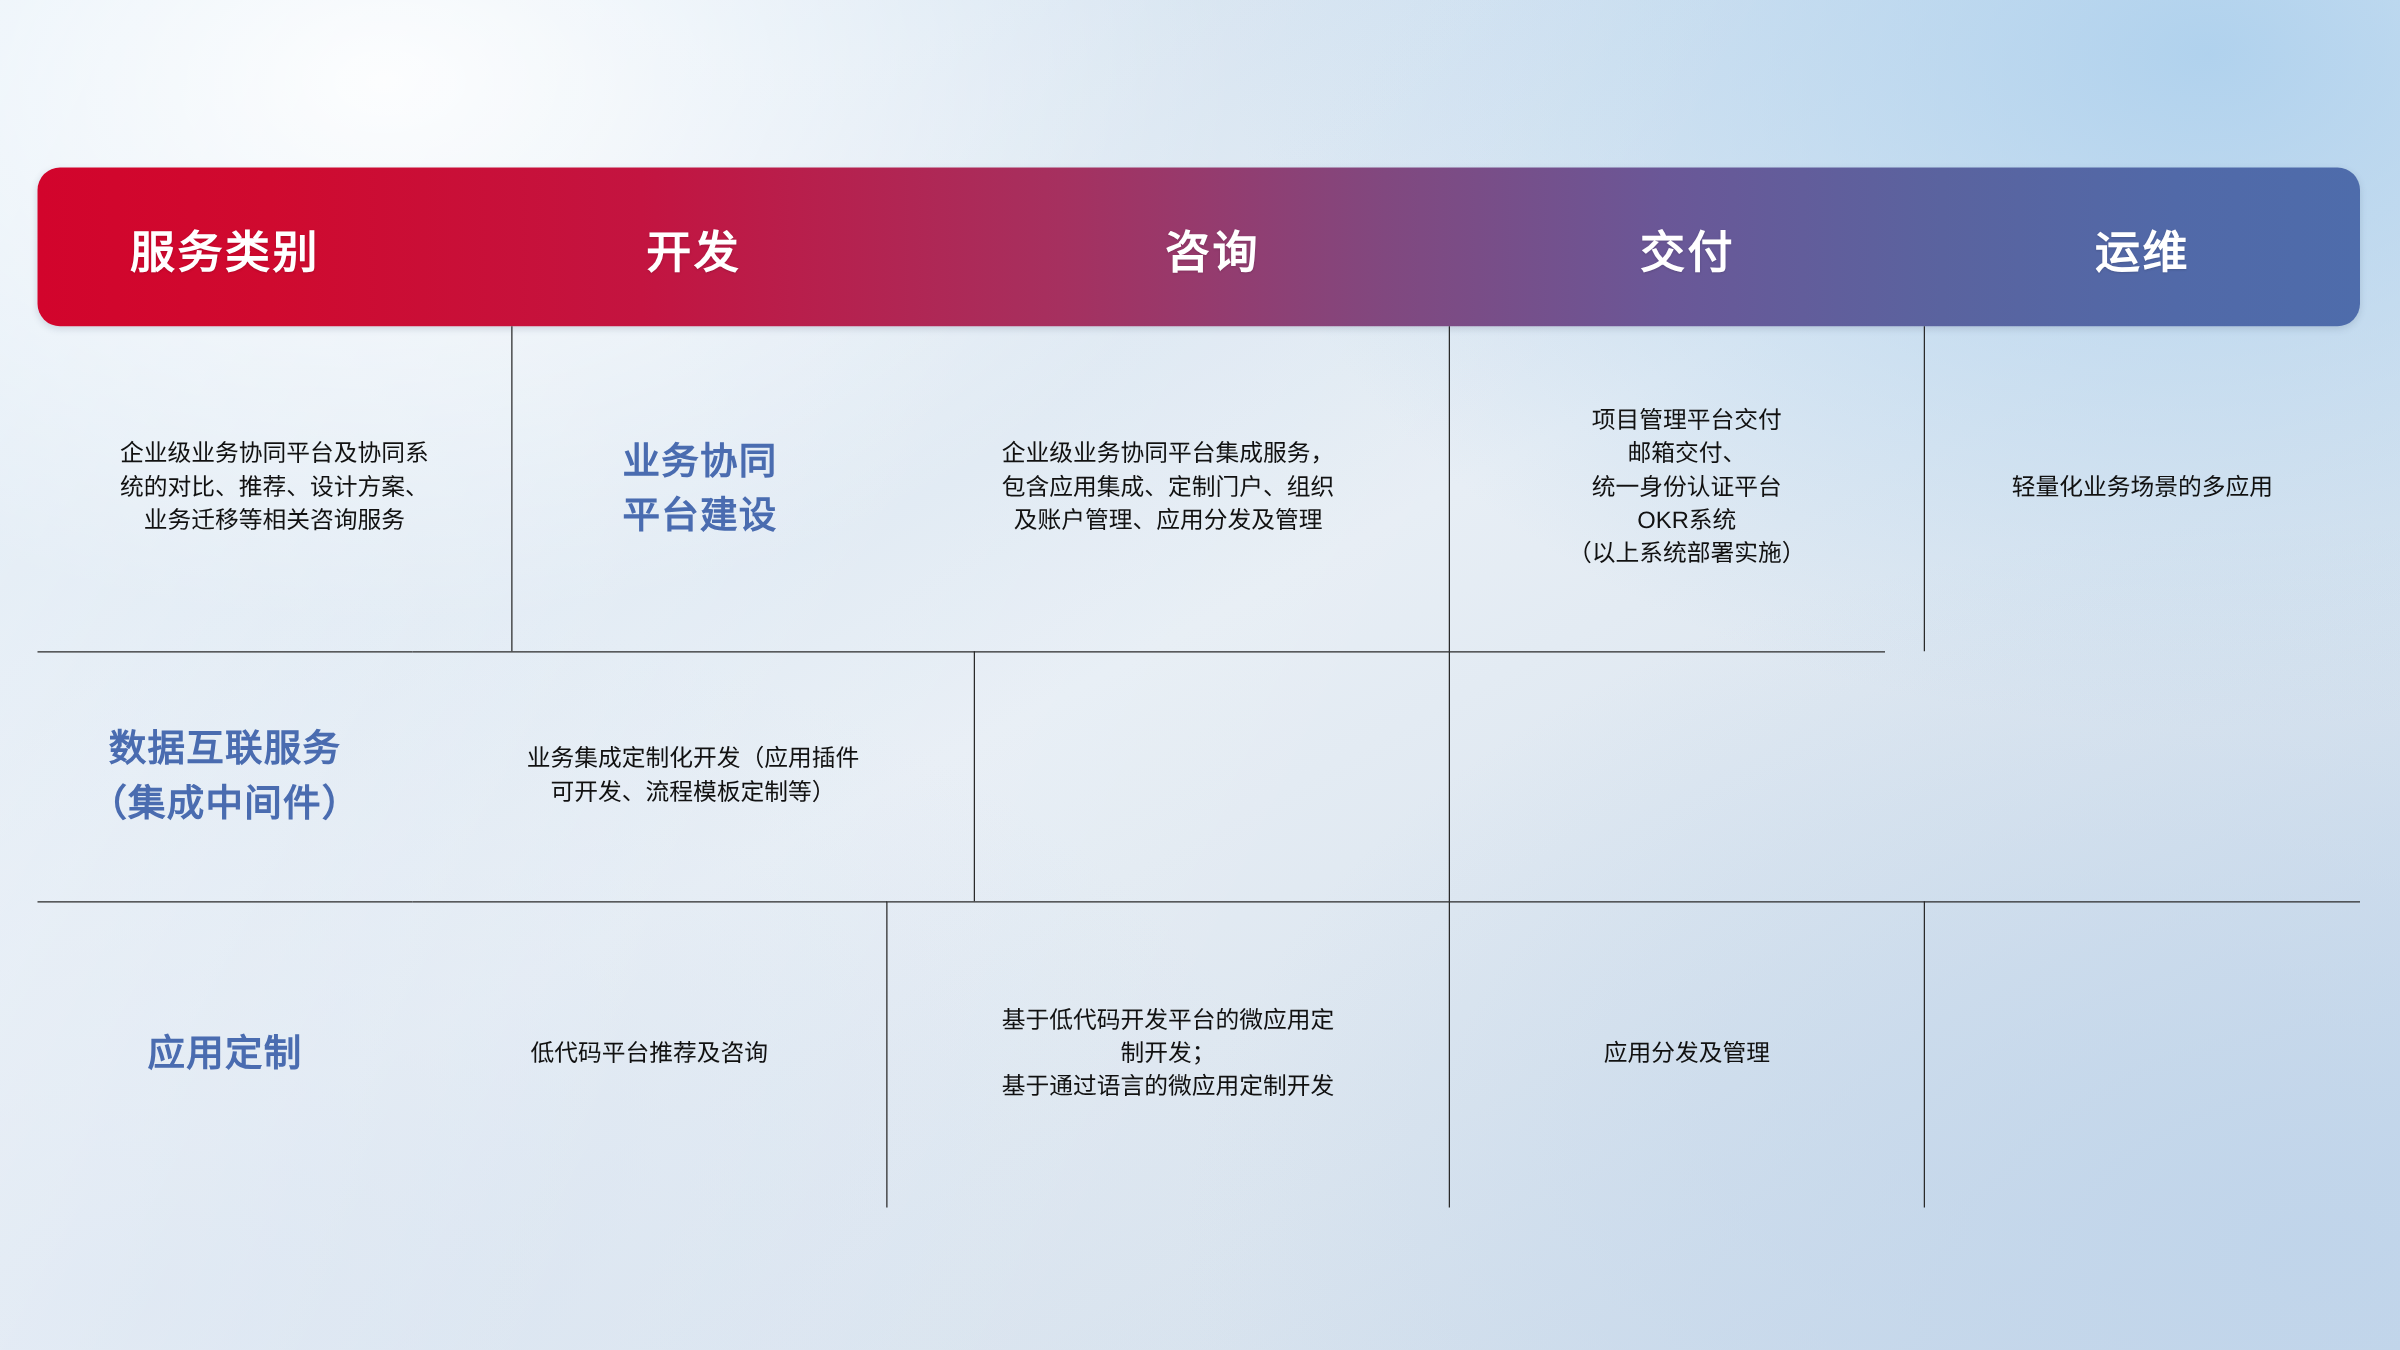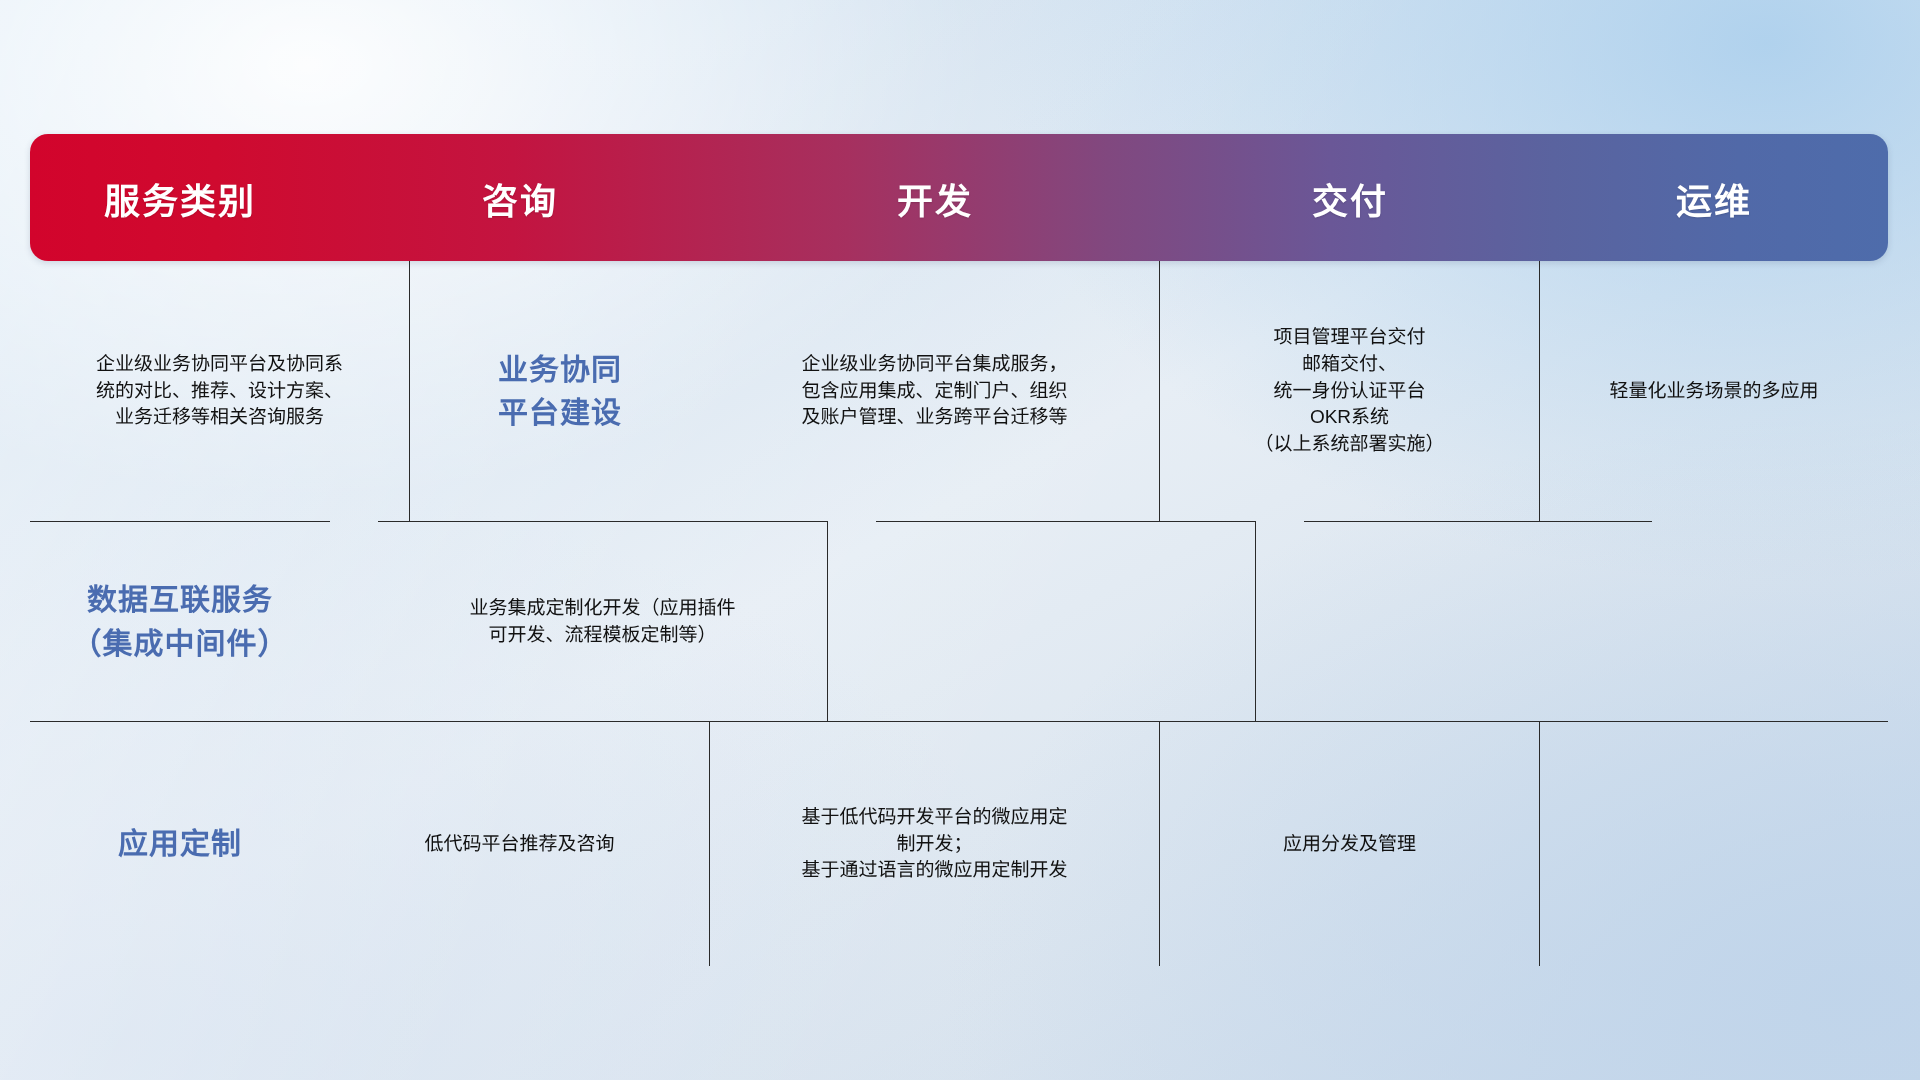--- a/index.html
+++ b/index.html
@@ -112,59 +112,59 @@
   }
 
   
   .c1 { width: 300px; }
   .c2 { width: 380px; }
   .c3 { width: 450px; }
   .c4 { width: 380px; }
   .c5 { width: 348px; }
 
   .r1 { height: 260px; }
-  .r2 { height: 200px; gap: 48px; }
+  .r2 { height: 200px; }
   .r3 { height: 245px; }
 </style>
 </head>
 <body>
 
 <div id="page">
 
   <div class="table-wrap">
 
     <div class="table-header">
       <div class="hcell c1">
         <span>服务类别</span>
       </div>
+      <div class="hcell c3">
+        <span>开发</span>
+      </div>
       <div class="hcell c2">
         <span>咨询</span>
-      </div>
-      <div class="hcell c3">
-        <span>开发</span>
       </div>
       <div class="hcell c4">
         <span>交付</span>
       </div>
       <div class="hcell c5">
         <span>运维</span>
       </div>
     </div>
 
     <div class="table-body">
 
       <div class="trow r1">
         <div class="bcell c2 sep-right">企业级业务协同平台及协同系
 统的对比、推荐、设计方案、
 业务迁移等相关咨询服务</div>
         <div class="bcell cat c1">业务协同
 平台建设</div>
         <div class="bcell c3 sep-right">企业级业务协同平台集成服务，
 包含应用集成、定制门户、组织
-及账户管理、业务跨平台迁移等</div>
+及账户管理、应用分发及管理</div>
         <div class="bcell c4 sep-right">项目管理平台交付
 邮箱交付、
 统一身份认证平台
 OKR系统
 （以上系统部署实施）</div>
         <div class="bcell c5">轻量化业务场景的多应用</div>
       </div>
 
       <div class="trow r2">
         <div class="bcell cat c1">数据互联服务

